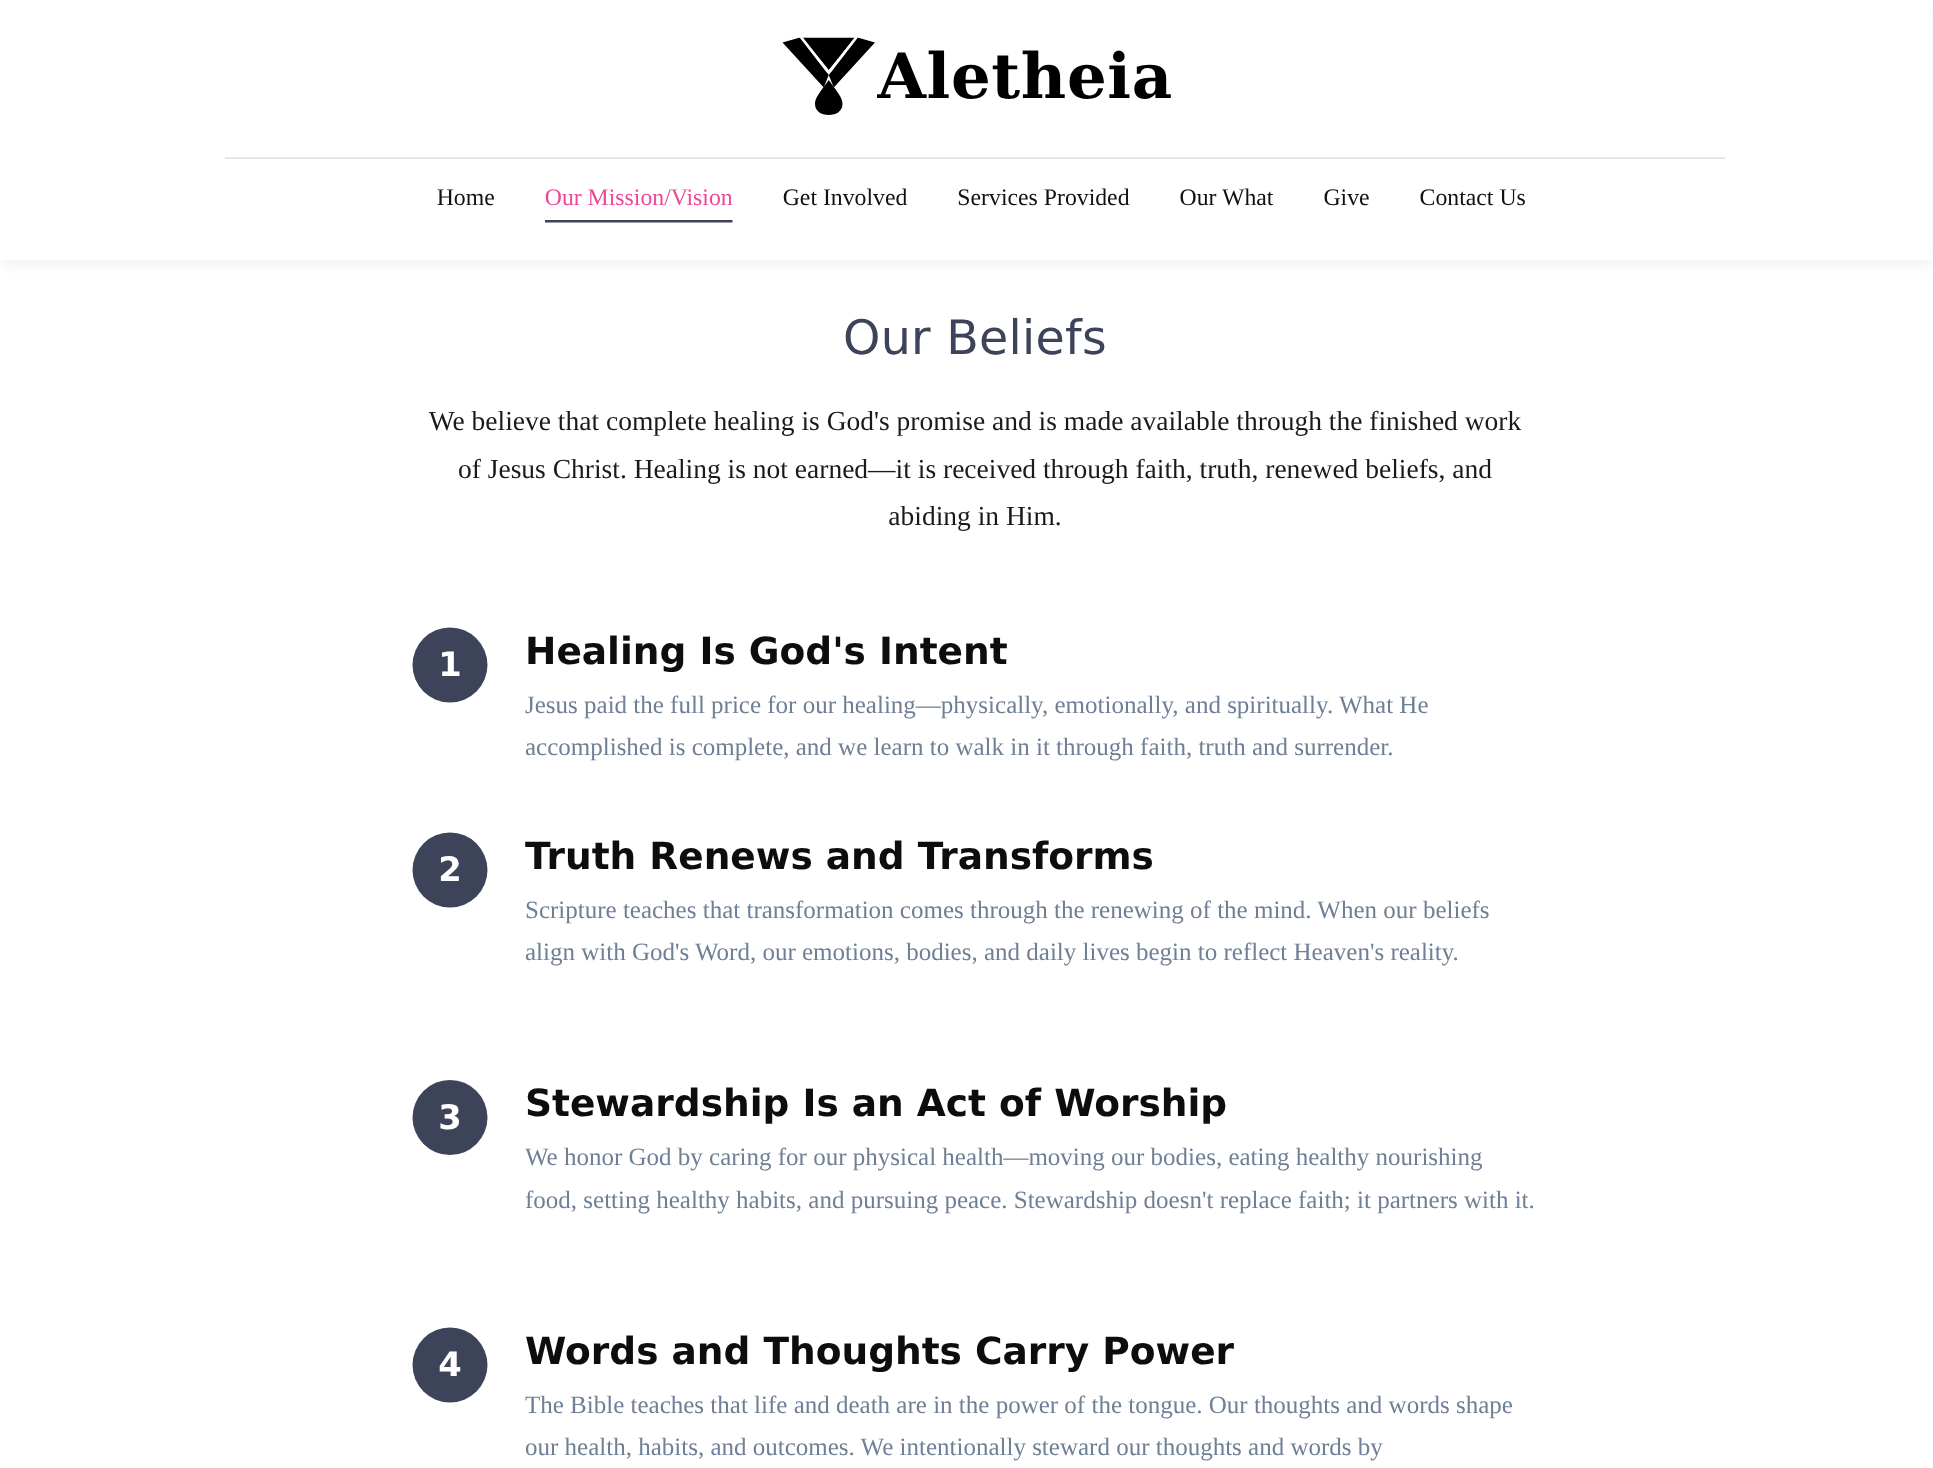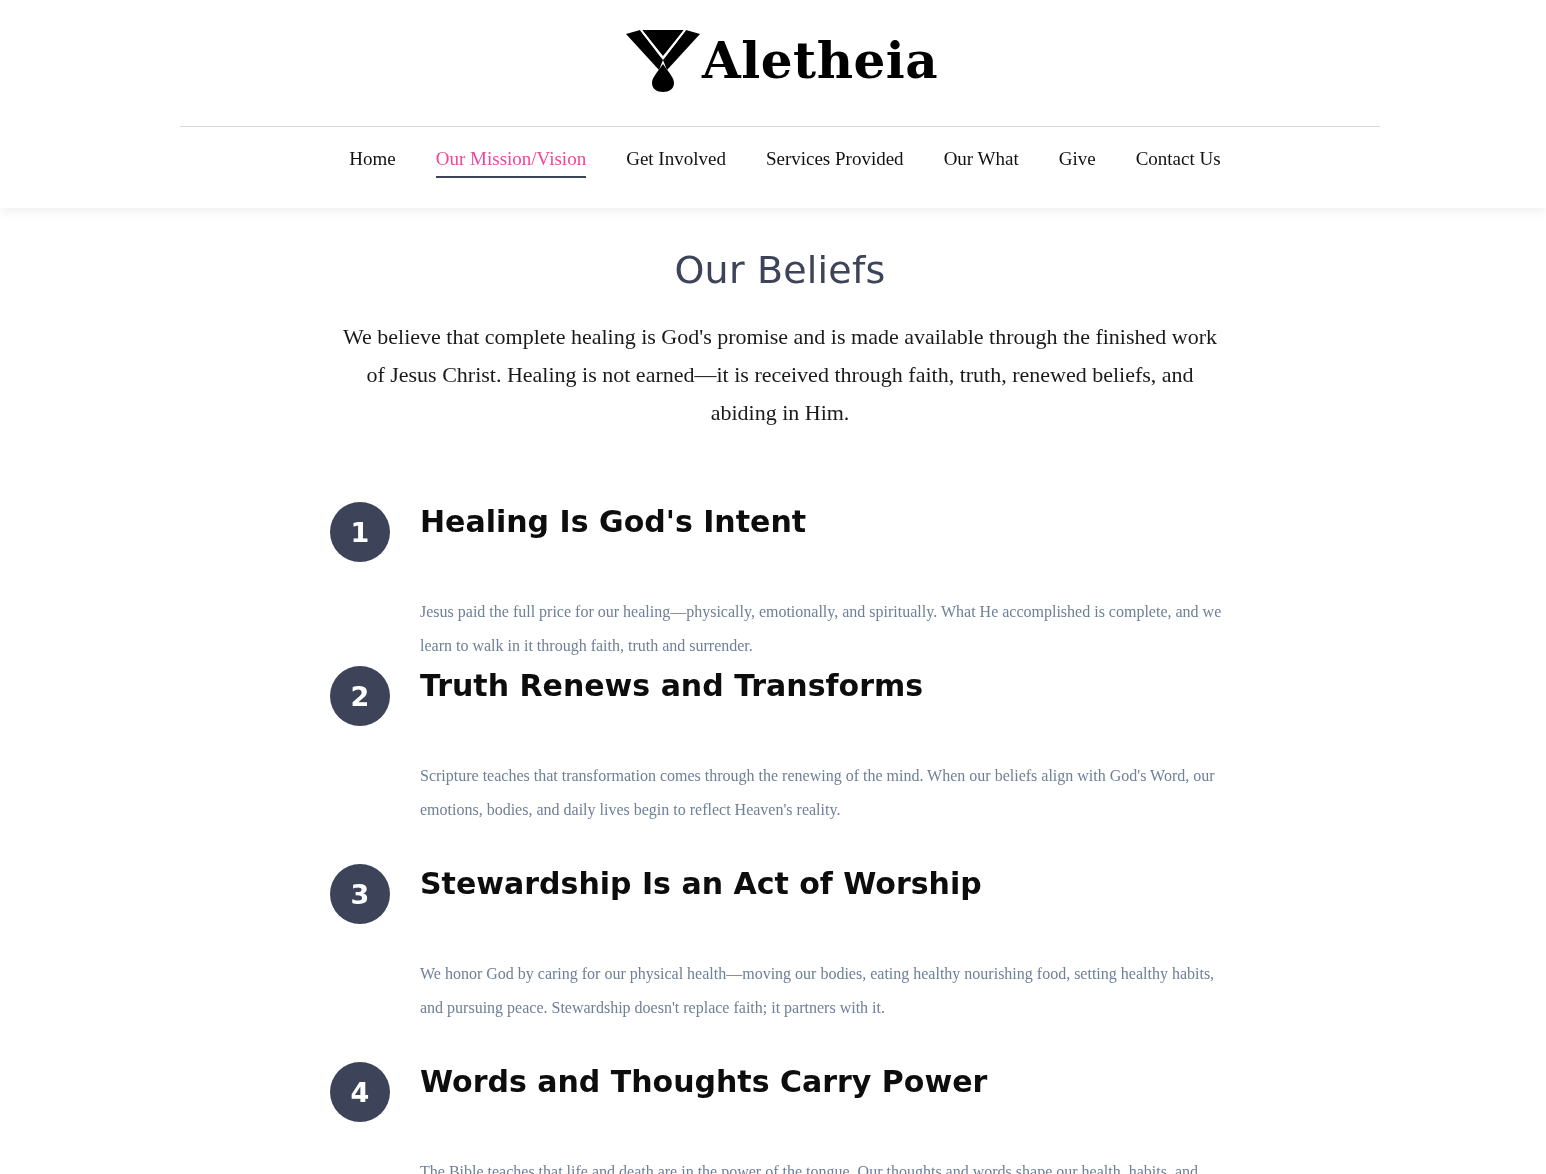--- a/index.html
+++ b/index.html
@@ -84,23 +84,22 @@
     }
     .belief-title {
       position: absolute; left: 90px; top: 2px;
       font-family: "DejaVu Sans", sans-serif;
       font-size: 30px; color: #0d0d0d;
       white-space: nowrap;
     }
     .belief-text {
       position: absolute; left: 90px; top: 45px; width: 810px;
       font-family: "Liberation Serif", serif;
-      font-size: 16px; line-height: 34px;
+      font-size: 20px; line-height: 34px;
       color: #6e7f96;
-      margin-top: 48px;
     }
   </style>
 </head>
 <body>
 
 <header class="header">
   <a class="logo">
     <svg class="logo-mark" viewBox="0 0 74 62">
 
       <polygon points="0,4 14,0 37,30 33,40" fill="#000"></polygon>

